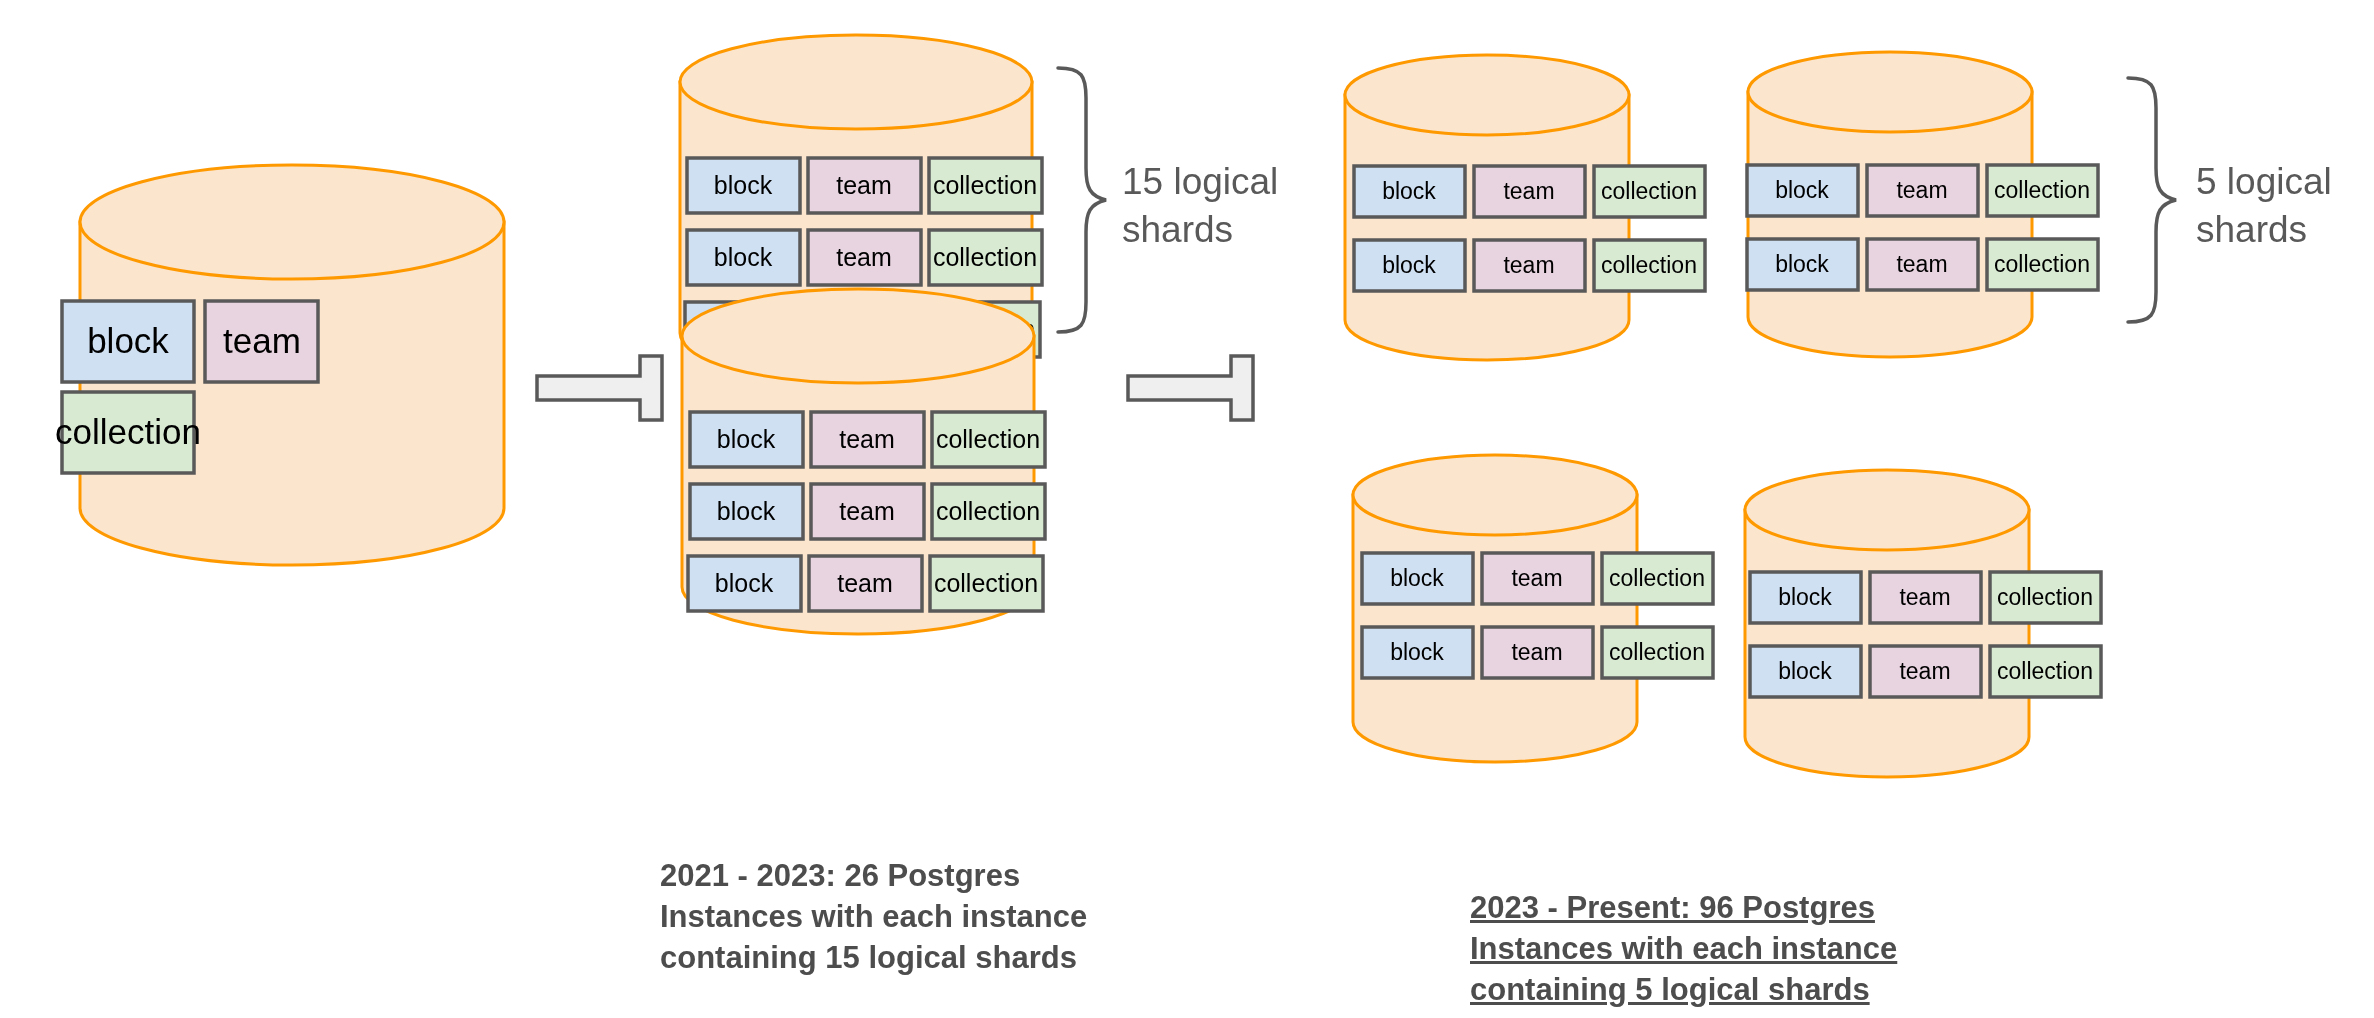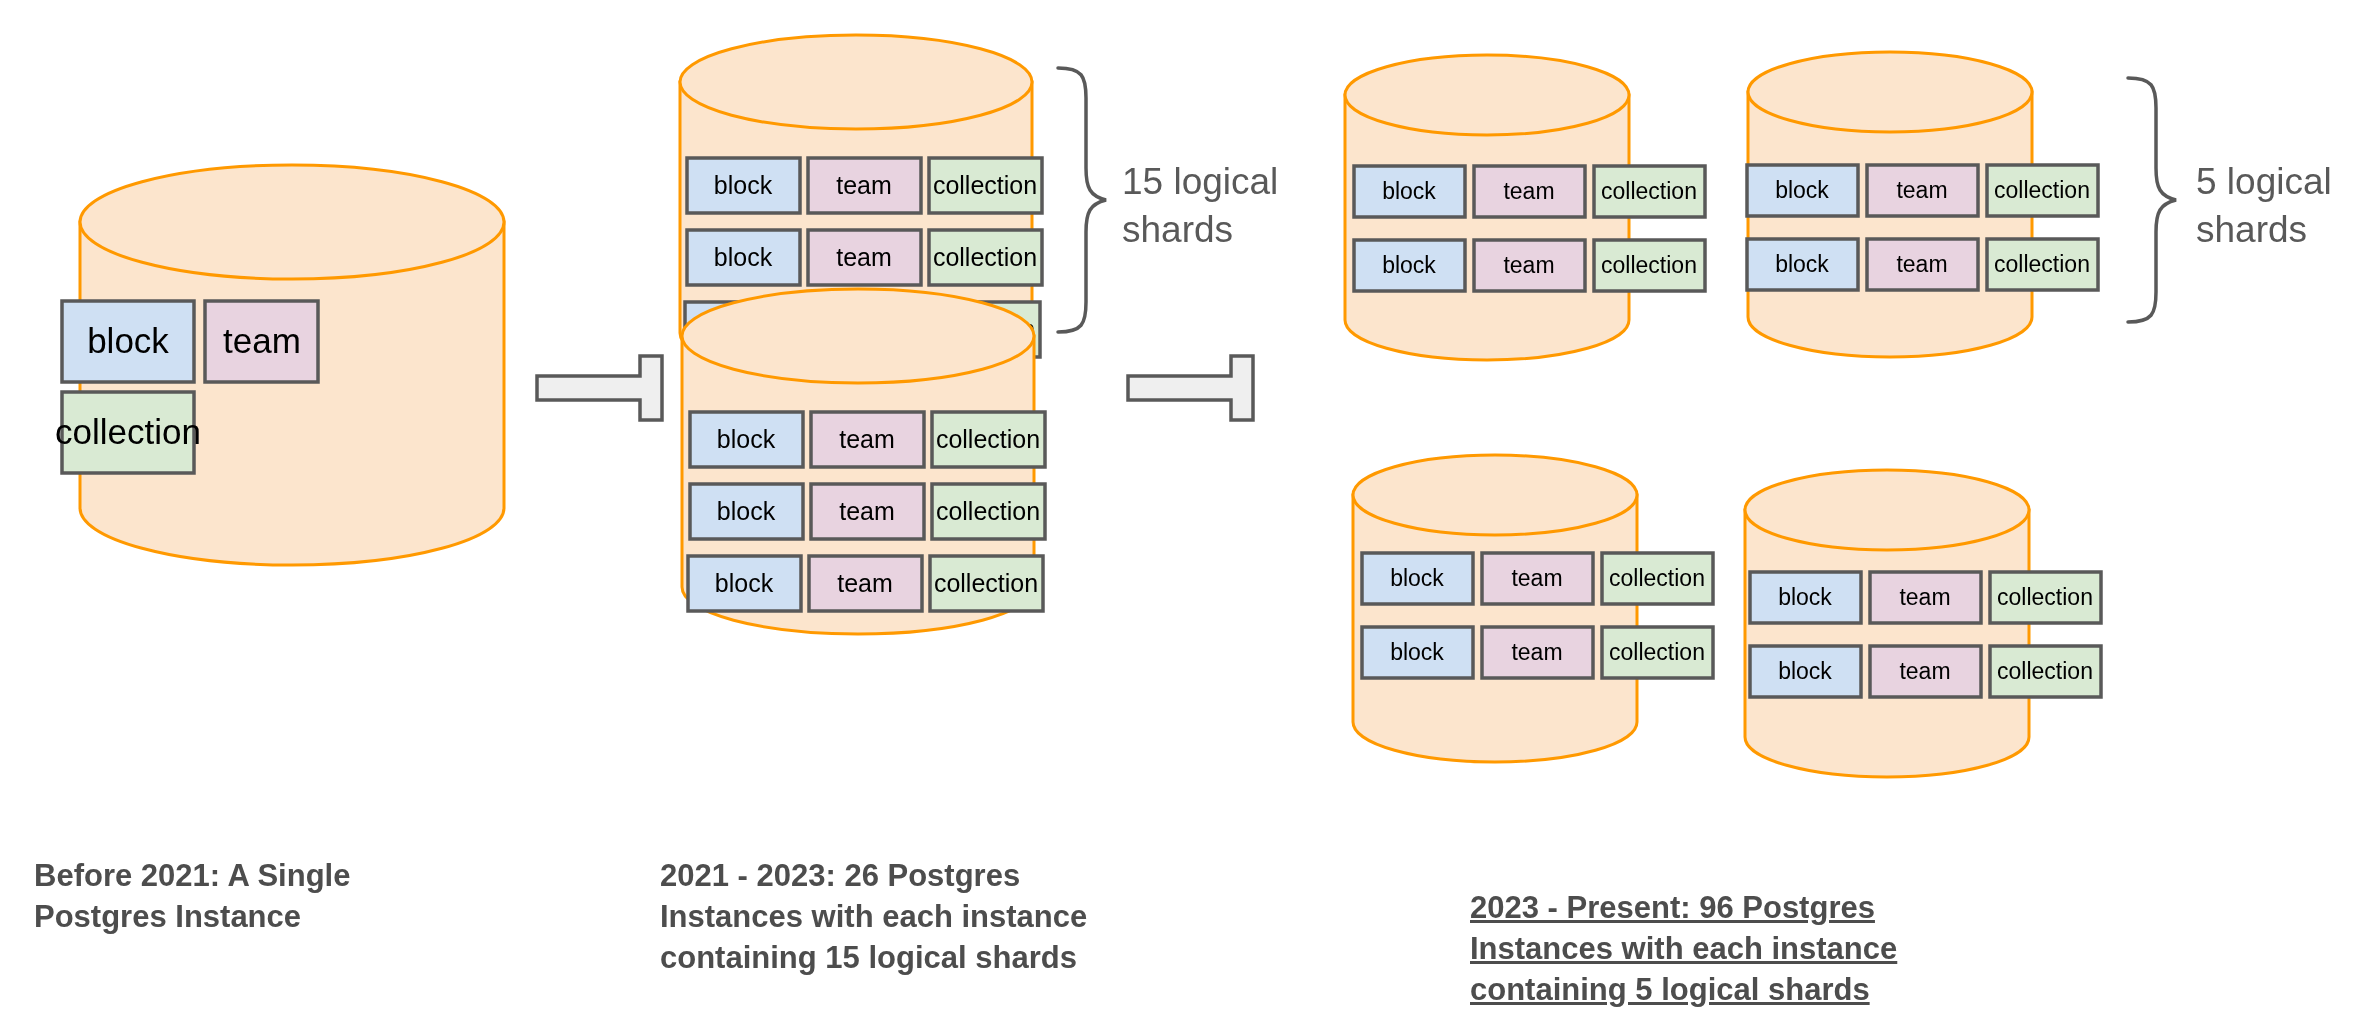--- a/index.html
+++ b/index.html
@@ -426,22 +426,20 @@
                C 2156 188 2160 196 2176 200
                C 2160 204 2156 212 2156 232
                L 2156 292
                C 2156 314 2152 322 2128 322"></path>
       <text class="brace-label" x="2196" y="184">5 logical</text>
       <text class="brace-label" x="2196" y="232">shards</text>
     </g>
 
   </svg>
 
-  <div class="caption" id="caption-1">Before 2021: A Single
-Postgres Instance</div>
   <div class="caption" id="caption-2">2021 - 2023: 26 Postgres
 Instances with each instance
 containing 15 logical shards</div>
   <div class="caption" id="caption-3">2023 - Present: 96 Postgres
 Instances with each instance
 containing 5 logical shards</div>
 
 </div>
 
 </body></html>

